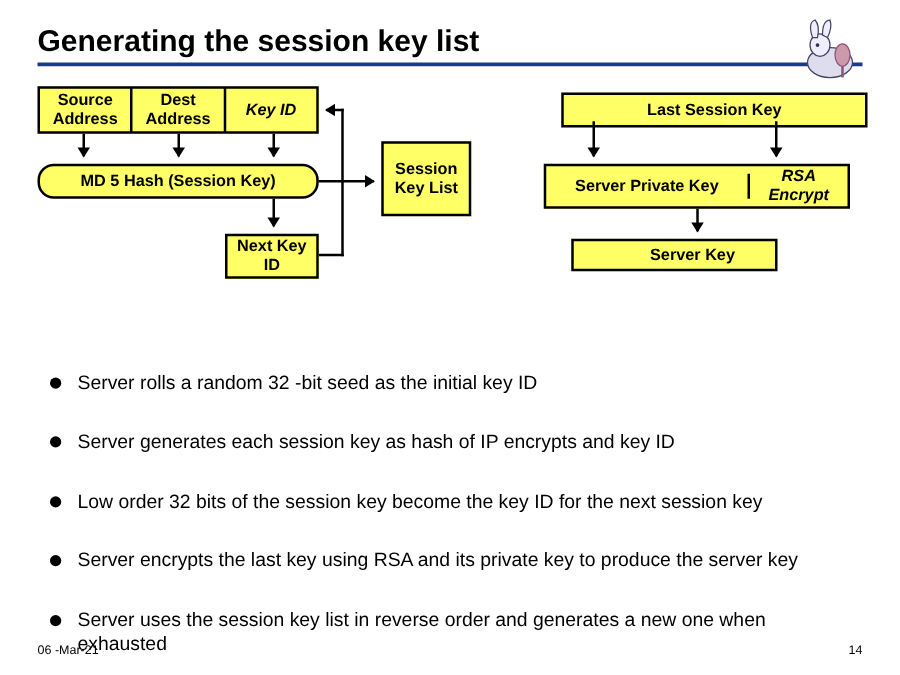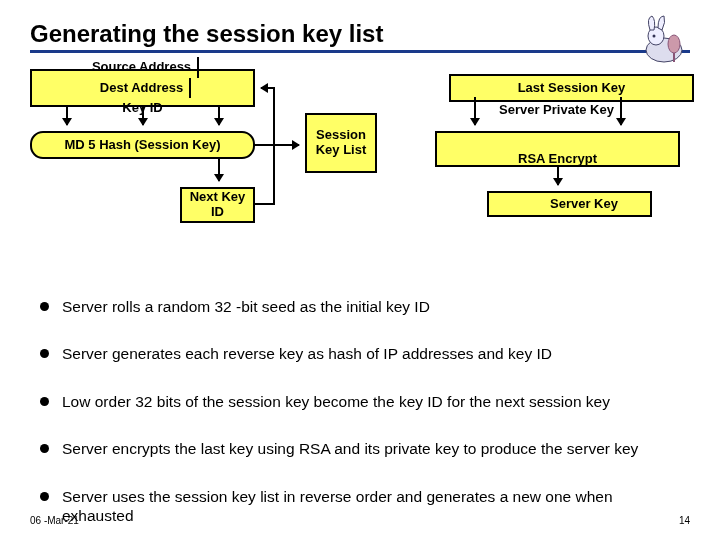--- a/index.html
+++ b/index.html
@@ -48,33 +48,32 @@
     display: flex;
     align-items: center;
     justify-content: center;
     text-align: center;
     line-height: 1.15;
     padding: 2px 4px;
   }
   .box3 { 
     display: flex;
     padding: 0;
-    flex-direction: column;
   }
   .box3 > div {
     flex: 1;
     border-right: 2px solid #000;
     display: flex;
     align-items: center;
     justify-content: center;
     text-align: center;
     padding: 3px 6px;
     line-height: 1.15;
   }
-  .box3 > div:last-child { border-right: none; }
+  .box3 > div:last-child { border-right: none; font-style: italic; }
   .arrow-down {
     position: absolute;
     width: 2px;
     background: #000;
   }
   .arrow-down::after {
     content: "";
     position: absolute;
     bottom: -1px;
     left: -4px;
@@ -178,27 +177,27 @@
     <div class="arrow-down" style="left:444px;top:28px;height:28px;"></div>
     <div class="arrow-down" style="left:590px;top:28px;height:28px;"></div>
 
     <div class="box box3" style="left:405px;top:62px;width:245px;height:36px;">
       <div>Server Private Key</div>
       <div style="flex:0 0 78px;">RSA Encrypt</div>
     </div>
 
     <div class="arrow-down" style="left:527px;top:98px;height:18px;"></div>
 
-    <div class="box" style="left:457px;top:122px;width:165px;height:26px;padding-left:33px;">Server Key</div>
+    <div class="box" style="left:427px;top:122px;width:165px;height:26px;padding-left:33px;">Server Key</div>
 
   </div>
 
   <ul class="bullets">
     <li>Server rolls a random 32 -bit seed as the initial key ID</li>
-    <li>Server generates each reverse key as hash of IP addresses and key ID</li>
+    <li>Server generates each session key as hash of IP encrypts and key ID</li>
     <li>Low order 32 bits of the session key become the key ID for the next session key</li>
     <li>Server encrypts the last key using RSA and its private key to produce the server key</li>
     <li>Server uses the session key list in reverse order and generates a new one when exhausted</li>
   </ul>
 
   <div class="footer">
     <span>06 -Mar-21</span>
     <span>14</span>
   </div>
 </div>

